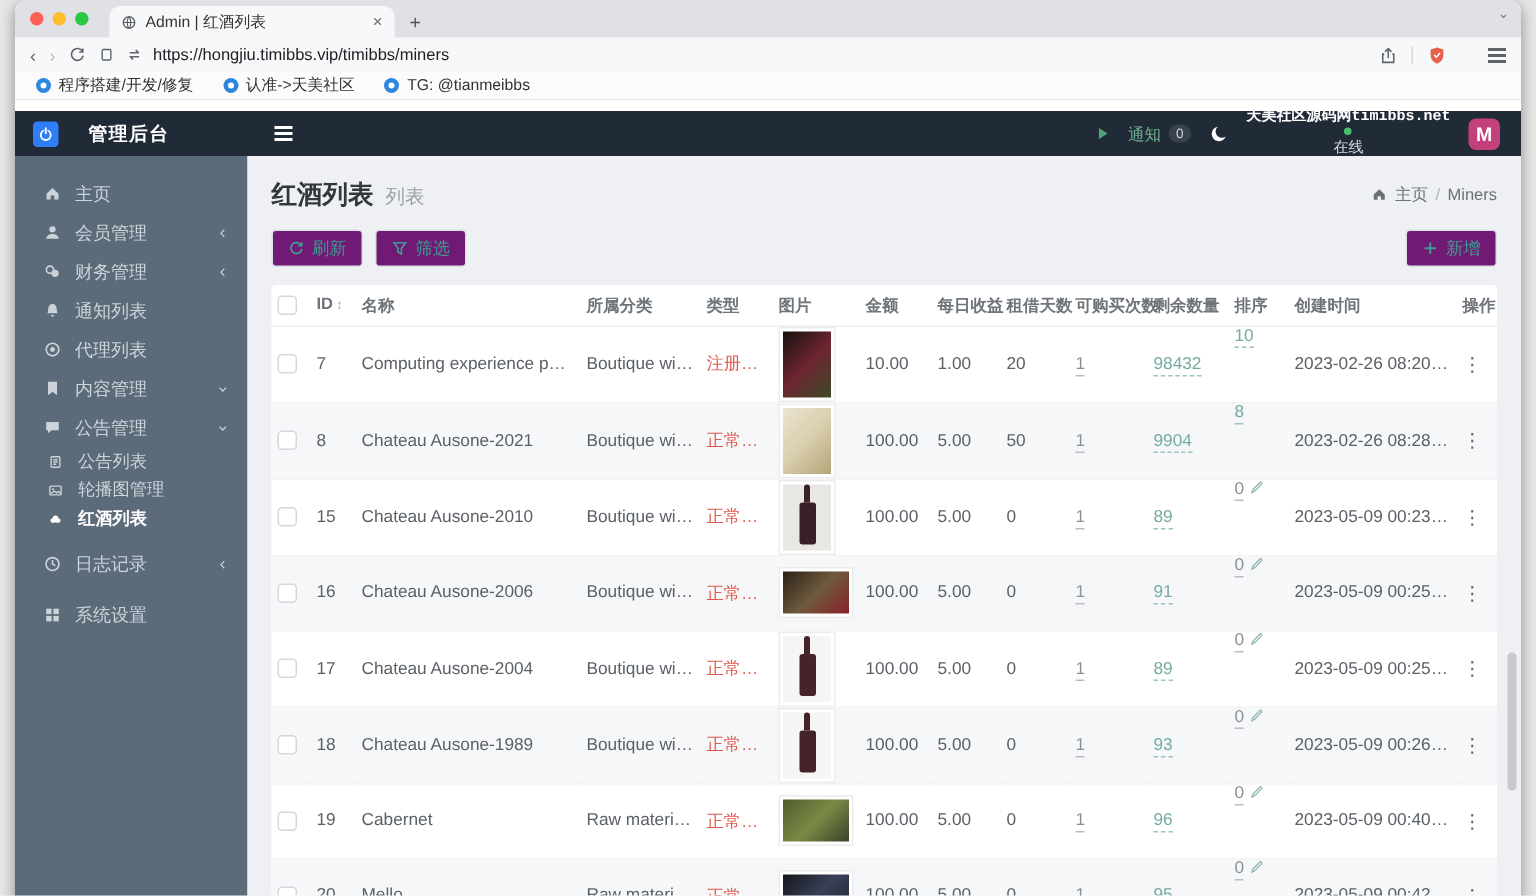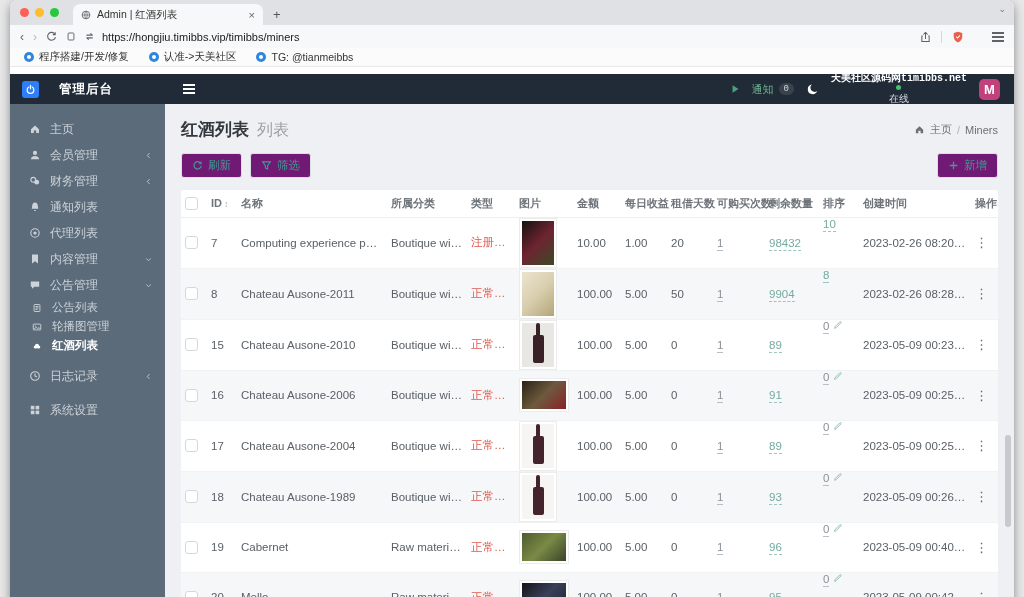--- a/index.html
+++ b/index.html
@@ -40,21 +40,21 @@
   
   .app-header { height:30px; background:var(--header-bg,#212b38); display:flex;
     align-items:center; flex-shrink:0; color:#fff; }
   .brand { width:155px; display:flex; align-items:center; gap:20px; padding-left:12px; flex-shrink:0; }
   .logo { width:17px; height:17px; border-radius:3px; background:var(--logo-blue,#2d7ef7);
     display:flex; align-items:center; justify-content:center; }
   .brand-name { font-size:12.5px; font-weight:bold; letter-spacing:1px; }
   .hamburger { margin-left:18px; display:flex; flex-direction:column; gap:2px; }
   .hamburger i { display:block; width:12px; height:2px; background:#fff; }
   .hdr-right { margin-left:auto; display:flex; align-items:center; gap:12px; padding-right:14px; }
-  .notice { display:flex; align-items:center; gap:5px; font-size:11px; color:#6fae8f;font-family:Liberation Mono, monospace; }
+  .notice { display:flex; align-items:center; gap:5px; font-size:11px; color:#6fae8f; }
   .notice-badge { background:#39434e; color:#cfd5da; font-size:9px; border-radius:7px;
     padding:1px 5px; }
   .sitebox { text-align:right; font-size:10px; line-height:1.25; }
   .site-name { color:#fff; font-weight:bold;font-family:Liberation Mono, monospace; }
   .online { color:#d6dbe0; display:flex; align-items:center; justify-content:flex-end; gap:3px;flex-direction:column; }
   .dot-online { width:5px; height:5px; border-radius:50%; background:#43c26a; }
   .avatar { width:21px; height:21px; border-radius:5px; background:var(--avatar-pink,#c2407c);
     color:#fff; font-weight:bold; font-size:13px; display:flex; align-items:center;
     justify-content:center; }
 
@@ -72,21 +72,21 @@
   .s-icon svg { width:12px; height:12px; }
   .s-label { flex:1; white-space:nowrap; overflow:hidden; }
   .s-chev svg { width:9px; height:9px; }
 
   
   .content { flex:1; background:#eef0f3; padding:14px 16px 0; min-width:0;
     display:flex; flex-direction:column; }
   .page-head { display:flex; align-items:center; justify-content:space-between; }
   .title-wrap { display:flex; align-items:baseline; gap:8px; }
   .page-title { font-size:17px; font-weight:bold; color:#32383e; }
-  .page-subtitle { font-size:16px; color:#9aa0a6; }
+  .page-subtitle { font-size:13px; color:#9aa0a6; }
   .breadcrumb { display:flex; align-items:center; gap:5px; font-size:11px; color:#6b7177; }
   .breadcrumb svg { width:11px; height:11px; }
   .crumb-sep { color:#b0b5ba; }
   .toolbar { margin-top:12px; display:flex; align-items:center; justify-content:space-between; }
   .btn { display:inline-flex; align-items:center; gap:5px; height:25px; padding:0 10px;
     background:#701a75; border:1px solid #dcdfe3; border-radius:3px; font-size:11.5px;
     color:var(--accent,#3e9c8e); cursor:default; }
   .btn svg { width:11px; height:11px; }
   .btn-group { display:flex; gap:8px; }
 
@@ -480,21 +480,21 @@
         <span class="link teal">10</span>
 
       </span>
     </td>
     <td class="v-created">2023-02-26 08:20:11</td>
     <td><span class="dots">⋮</span></td>
   </tr>
               <tr>
     <td><span class="checkbox"></span></td>
     <td class="v-id">8</td>
-    <td class="v-name">Chateau Ausone-2011</td>
+    <td class="v-name">Chateau Ausone-2021</td>
     <td class="v-cat">Boutique wine</td>
     <td class="v-type type-red">正常购买</td>
     <td><span class="thumb portrait" title="cream wine label">
                     <span class="thumb-inner" style="background: linear-gradient(135deg, rgb(234, 227, 208), rgb(217, 207, 174), rgb(180, 164, 120));"></span>
                   </span></td>
     <td class="v-amount">100.00</td>
     <td class="v-daily">5.00</td>
     <td class="v-days">50</td>
     <td><span class="link">1</span></td>
     <td><span class="link teal">9904</span></td>

